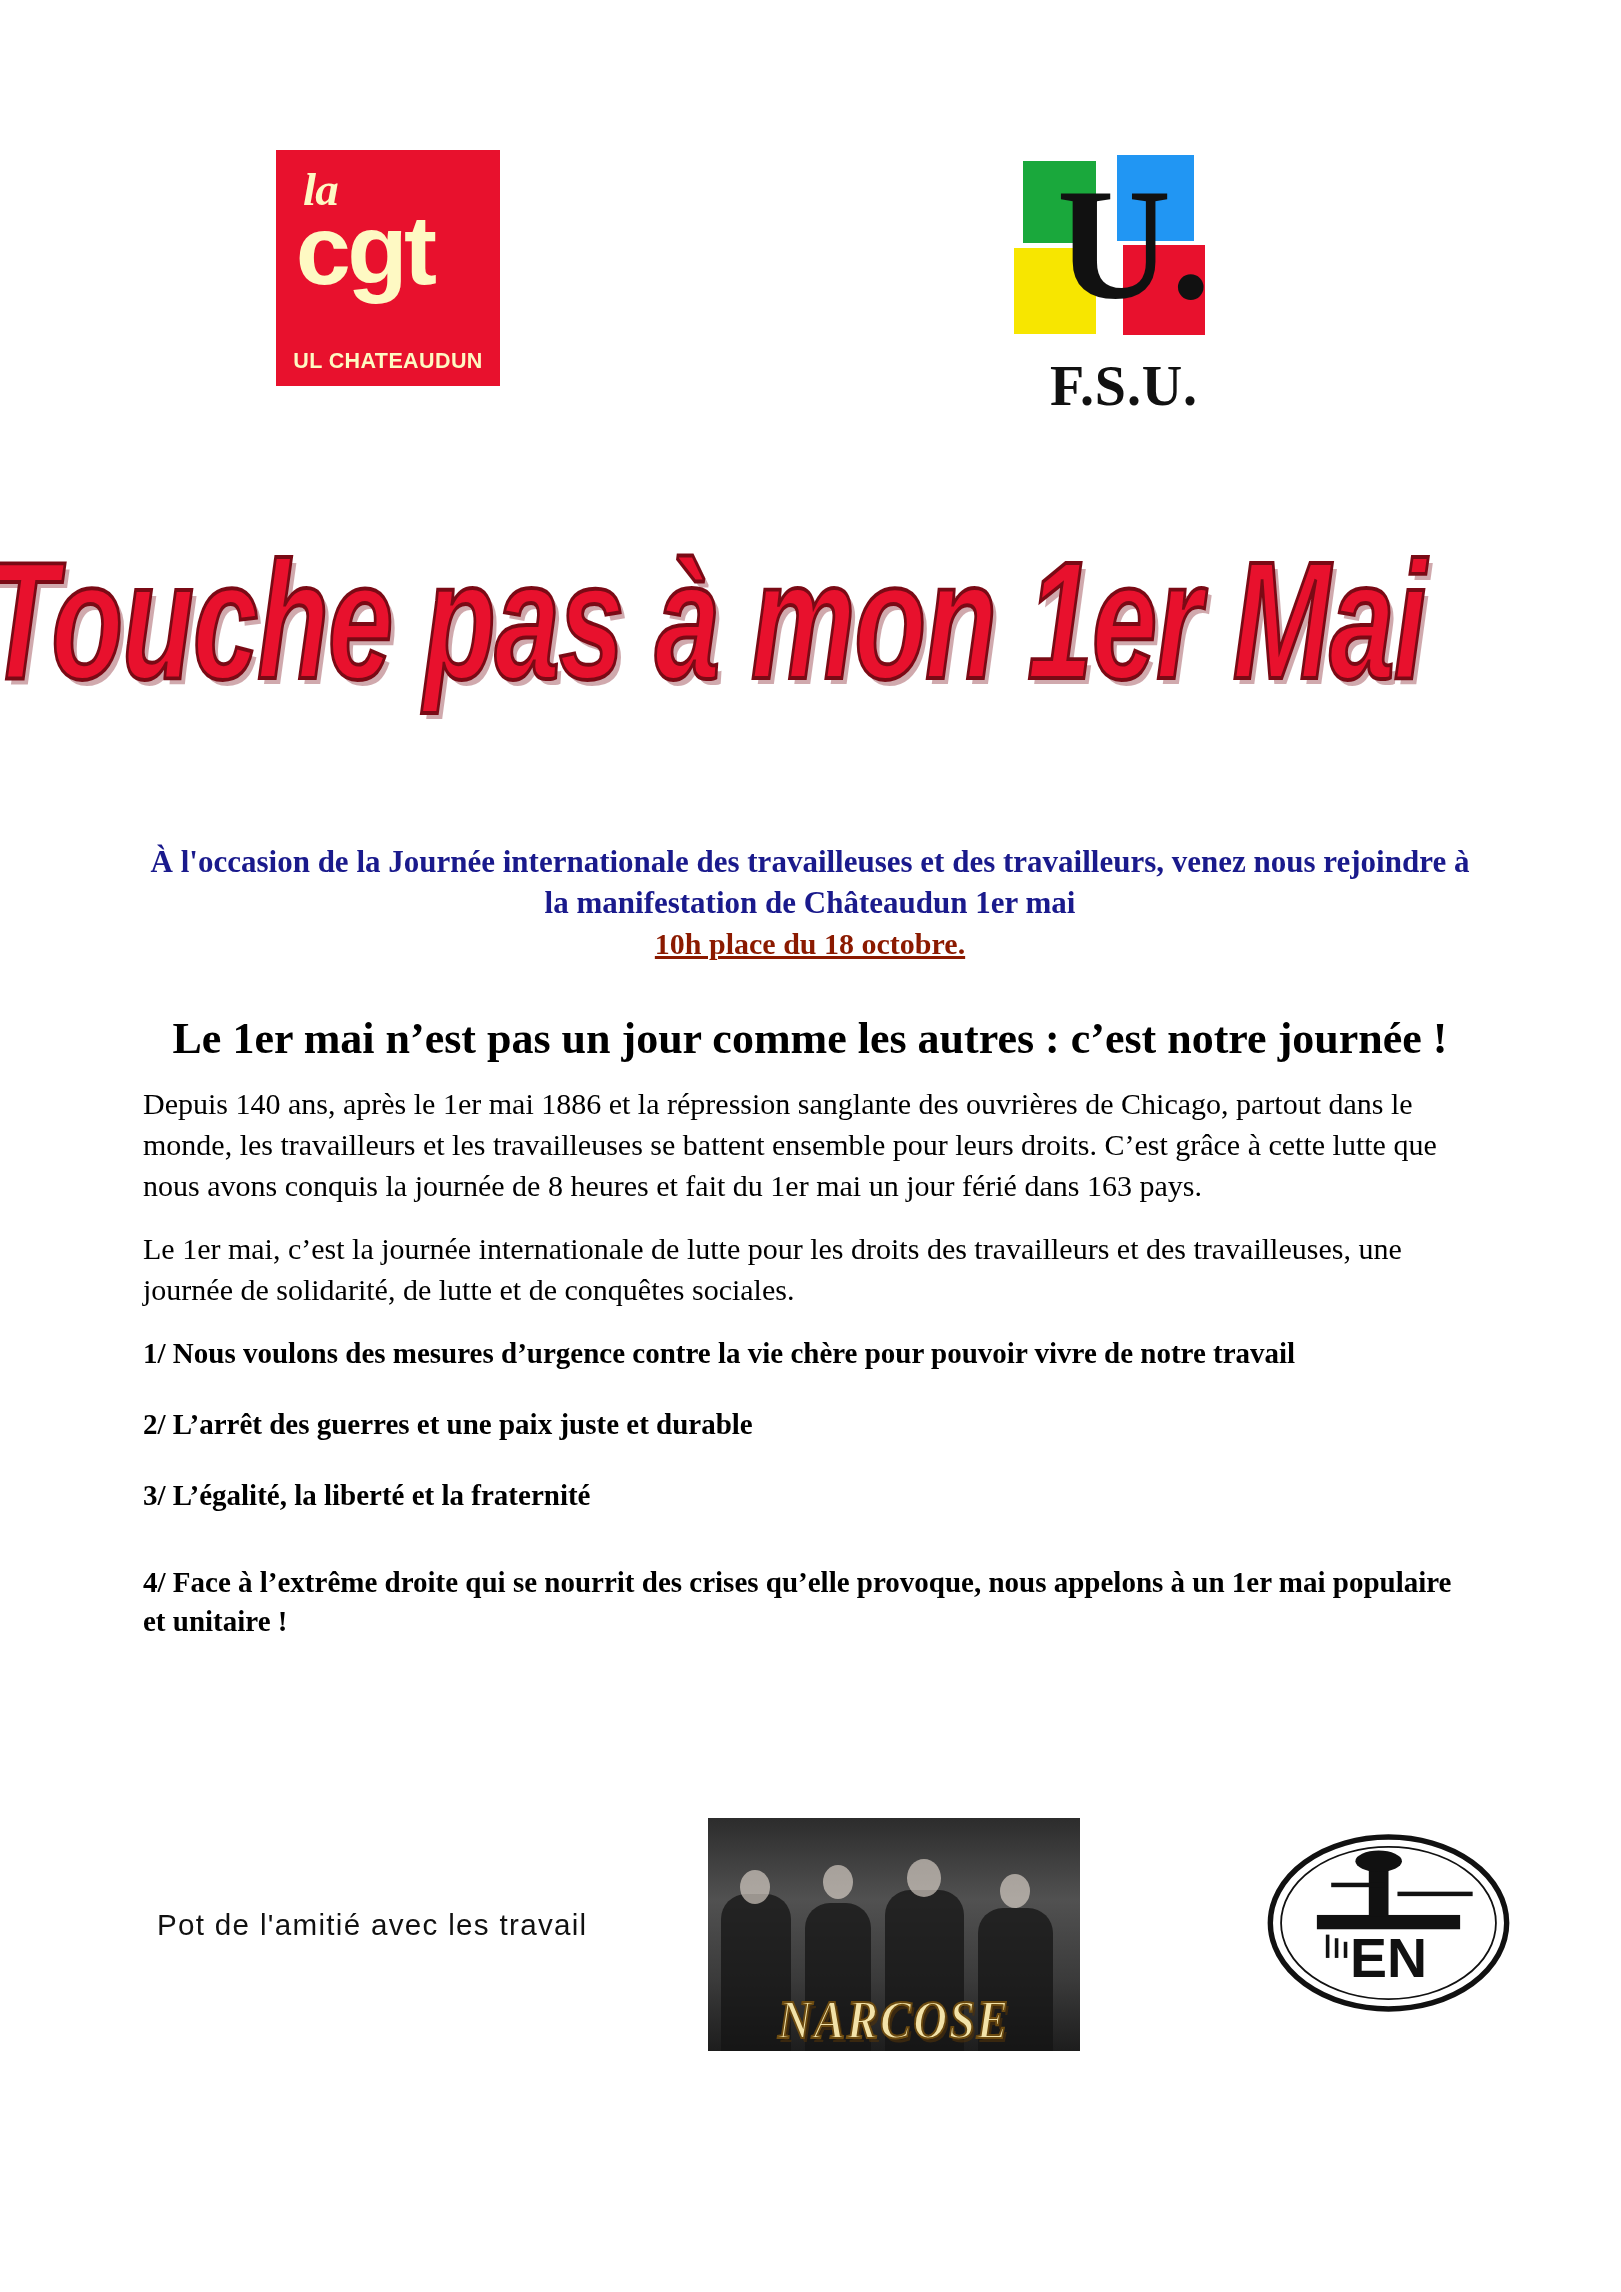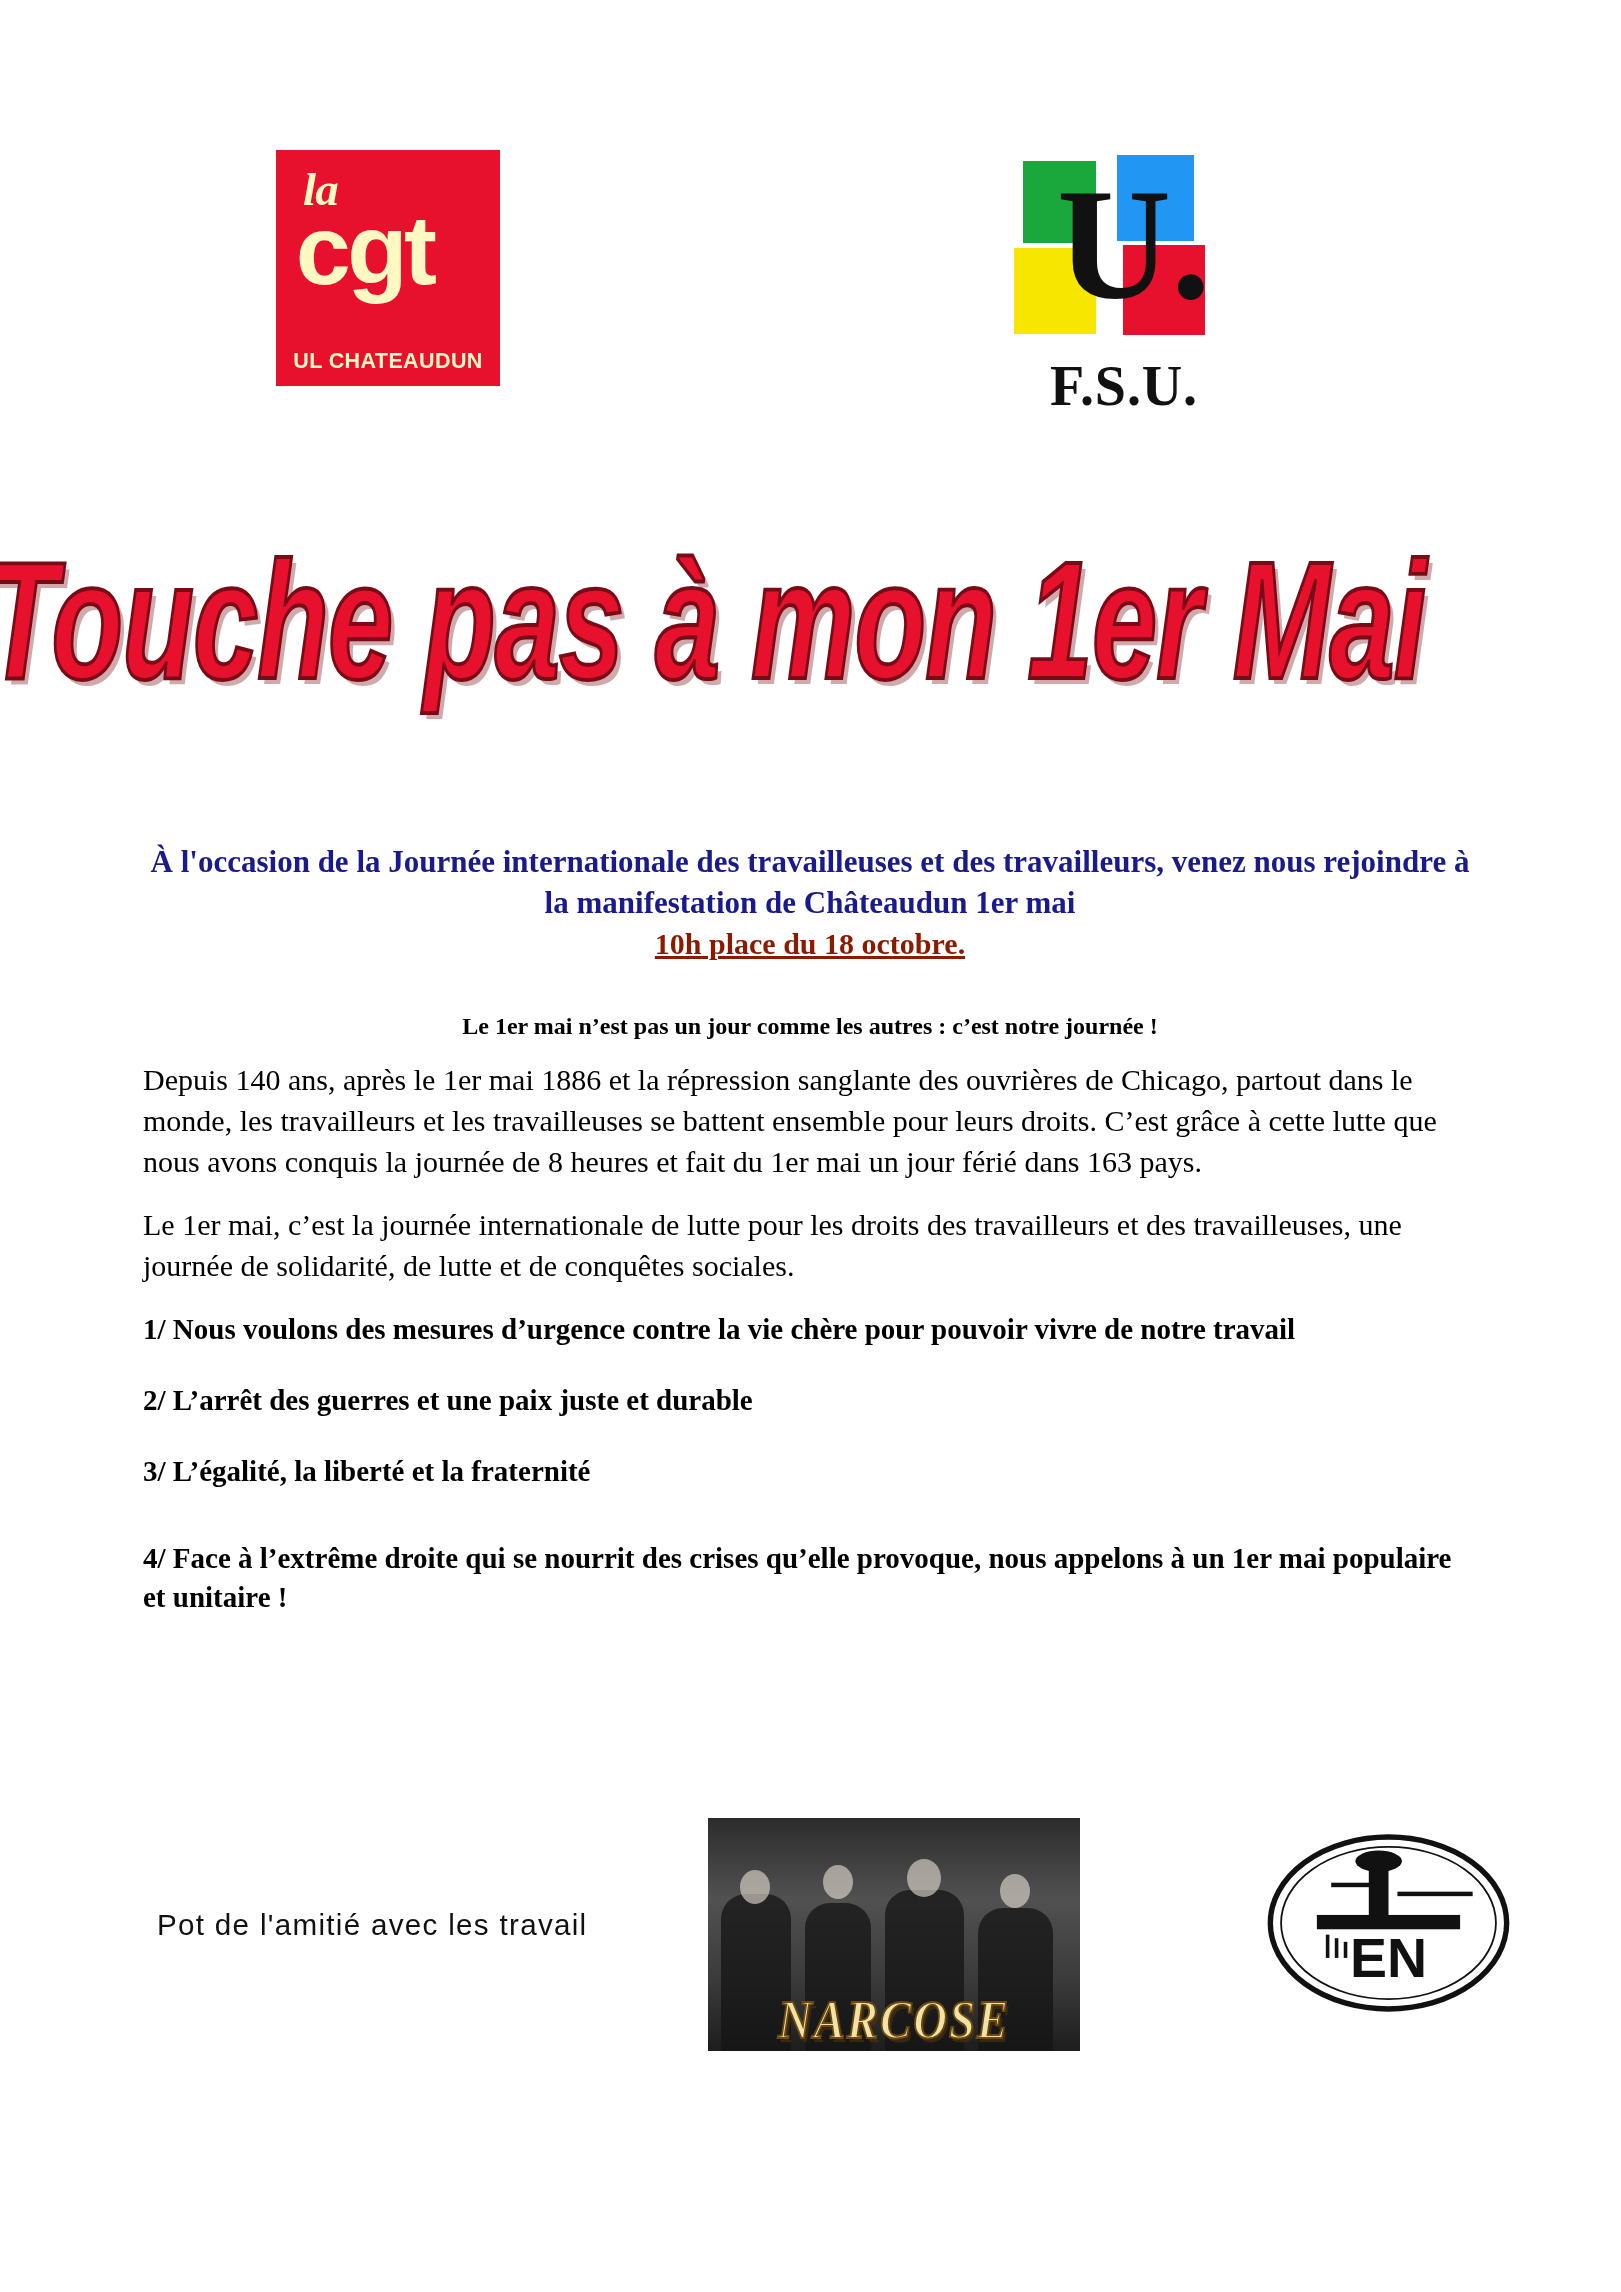--- a/index.html
+++ b/index.html
@@ -166,21 +166,21 @@
     font-family: "Liberation Serif", serif;
     font-weight: 700;
     font-size: 30px;
     color: #8b1a00;
     text-decoration: underline;
     margin-top: 3.6px;
   }
   .headline {
     font-family: "Liberation Serif", serif;
     font-weight: 700;
-    font-size: 24px;
+    font-size: 44px;
     color: #000000;
     text-align: center;
     margin: 52px 0 19.7px 0;
   }
   .para {
     font-family: "Liberation Serif", serif;
     font-size: 30px;
     line-height: 1.36;
     color: #000000;
     margin: 0 0 23px 0;

